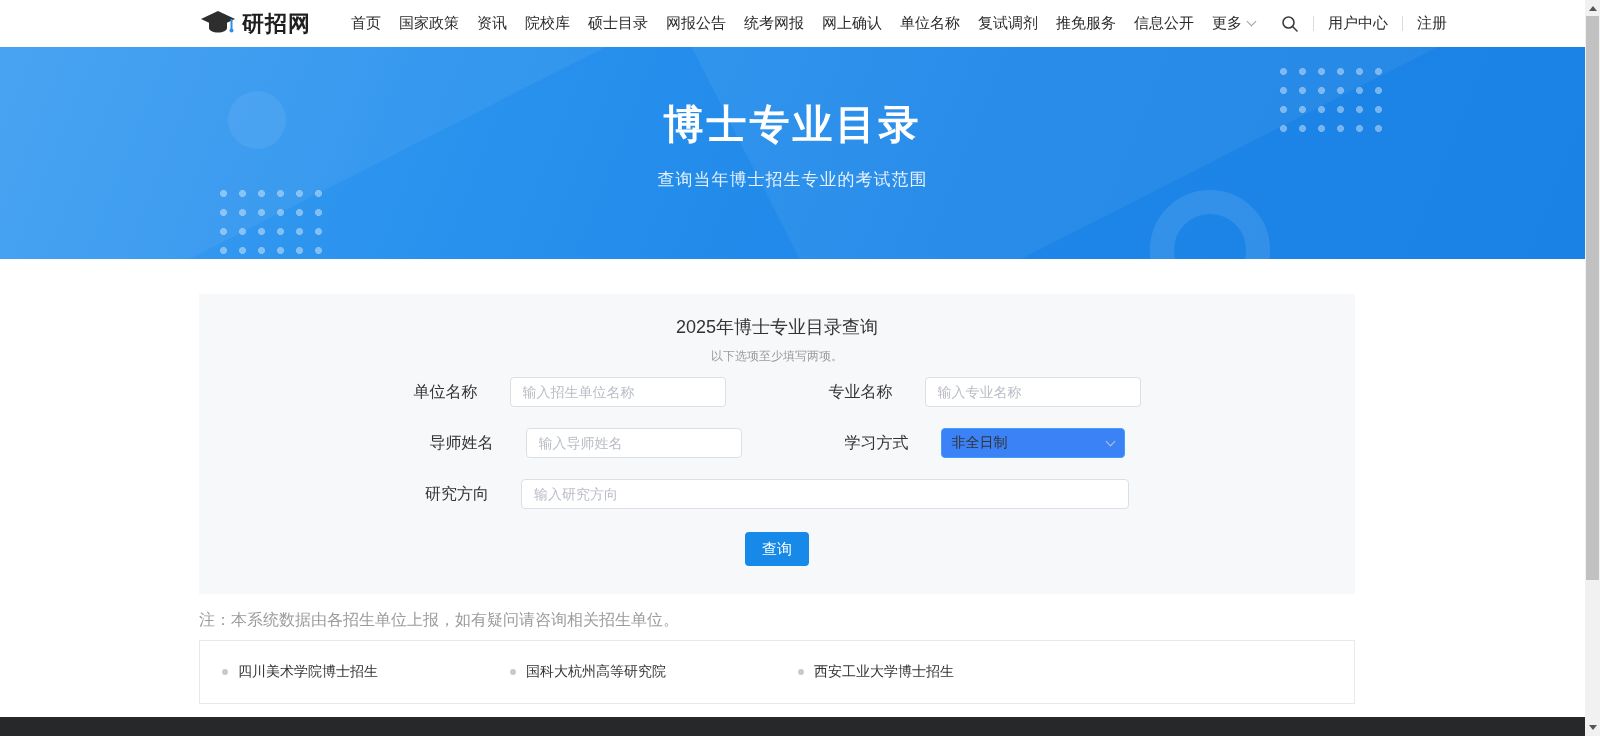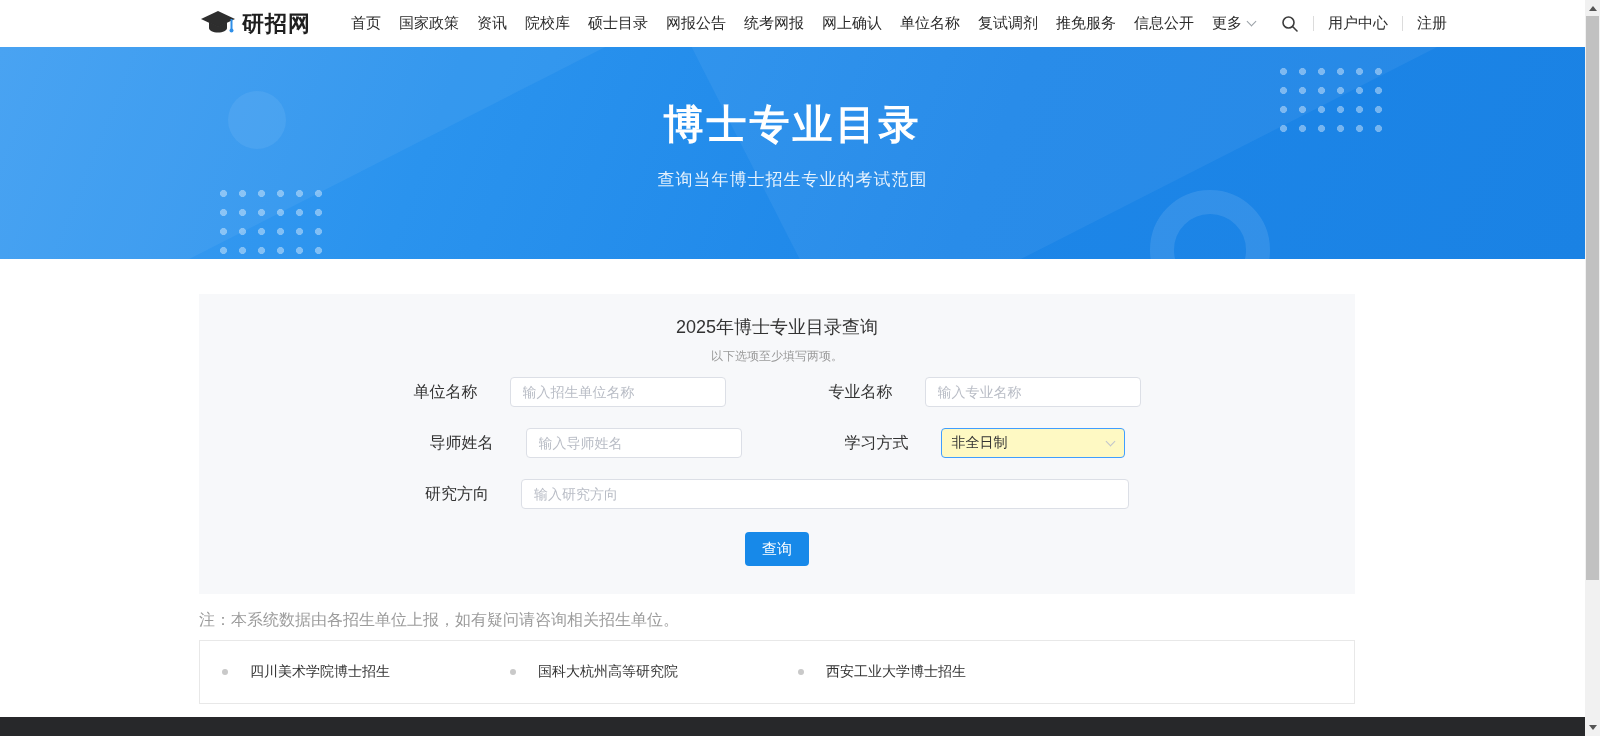--- a/index.html
+++ b/index.html
@@ -47,34 +47,34 @@
   .q-sub { text-align:center; font-size:12px; color:#9a9a9a; margin-top:9px; }
   .form-row { display:flex; justify-content:center; margin-top:21px; height:30px; }
   .form-row.first { margin-top:12px; }
   .fgroup { display:flex; align-items:center;gap:24px; }
   .fgroup + .fgroup { margin-left:103px; }
   .flabel { width:64px; text-align:right; margin-right:8px; font-size:16px; color:#333; white-space:nowrap; }
   .finput { width:216px; height:30px; border:1px solid #dcdfe6; border-radius:4px; background:#fff;
     padding:0 12px; font-size:14px; color:#333; outline:none; font-family:inherit; }
   .finput::placeholder { color:#b9bdc6; }
   .finput.wide { width:608px; }
-  .fselect { width:184px; height:30px; border:1px solid #409eff; border-radius:4px; background:#fef9c3;
+  .fselect { width:184px; height:30px; border:1px solid #409eff; border-radius:4px; background:#3b82f6;
     display:flex; align-items:center; justify-content:space-between; padding:0 10px; cursor:pointer; }
   .fselect .sel-text { font-size:14px; color:#333; }
   .sel-chev { display:inline-block; width:7px; height:7px; border-right:1.5px solid #c0c4cc;
     border-bottom:1.5px solid #c0c4cc; transform:rotate(45deg); margin-top:-3px; }
   .btn-row { display:flex; justify-content:center; margin-top:23px; }
   .query-btn { width:64px; height:34px; background:#1789e9; color:#fff; font-size:15px;
     border:none; border-radius:4px; cursor:pointer; font-family:inherit; }
 
   .note { margin-top:16px; font-size:16px; color:#9c9c9c; }
 
   .links-box { margin-top:9px; height:64px; border:1px solid #e8e8e8; background:#fff;
     display:flex; align-items:center; }
-  .link-item { width:288px; padding-left:22px; display:flex; align-items:center; cursor:pointer;gap:12px; }
+  .link-item { width:288px; padding-left:22px; display:flex; align-items:center; cursor:pointer; }
   .bullet { width:6px; height:6px; border-radius:50%; background:#c9c9c9; margin-right:10px; flex:none; }
   .link-text { font-size:14px; color:#333; white-space:nowrap; }
 
   .footer-bar { position:absolute; left:0; bottom:0; width:1585px; height:19px; background:#27282a; }
 
   
   .scrollbar { position:absolute; right:0; top:0; width:15px; height:736px; background:#f1f1f1; }
   .sb-thumb { position:absolute; left:1px; top:16px; width:13px; height:564px; background:#c1c1c1; }
   .sb-arrow { position:absolute; left:4px; width:0; height:0; }
   .sb-up { top:6px; border-left:4px solid transparent; border-right:4px solid transparent;

